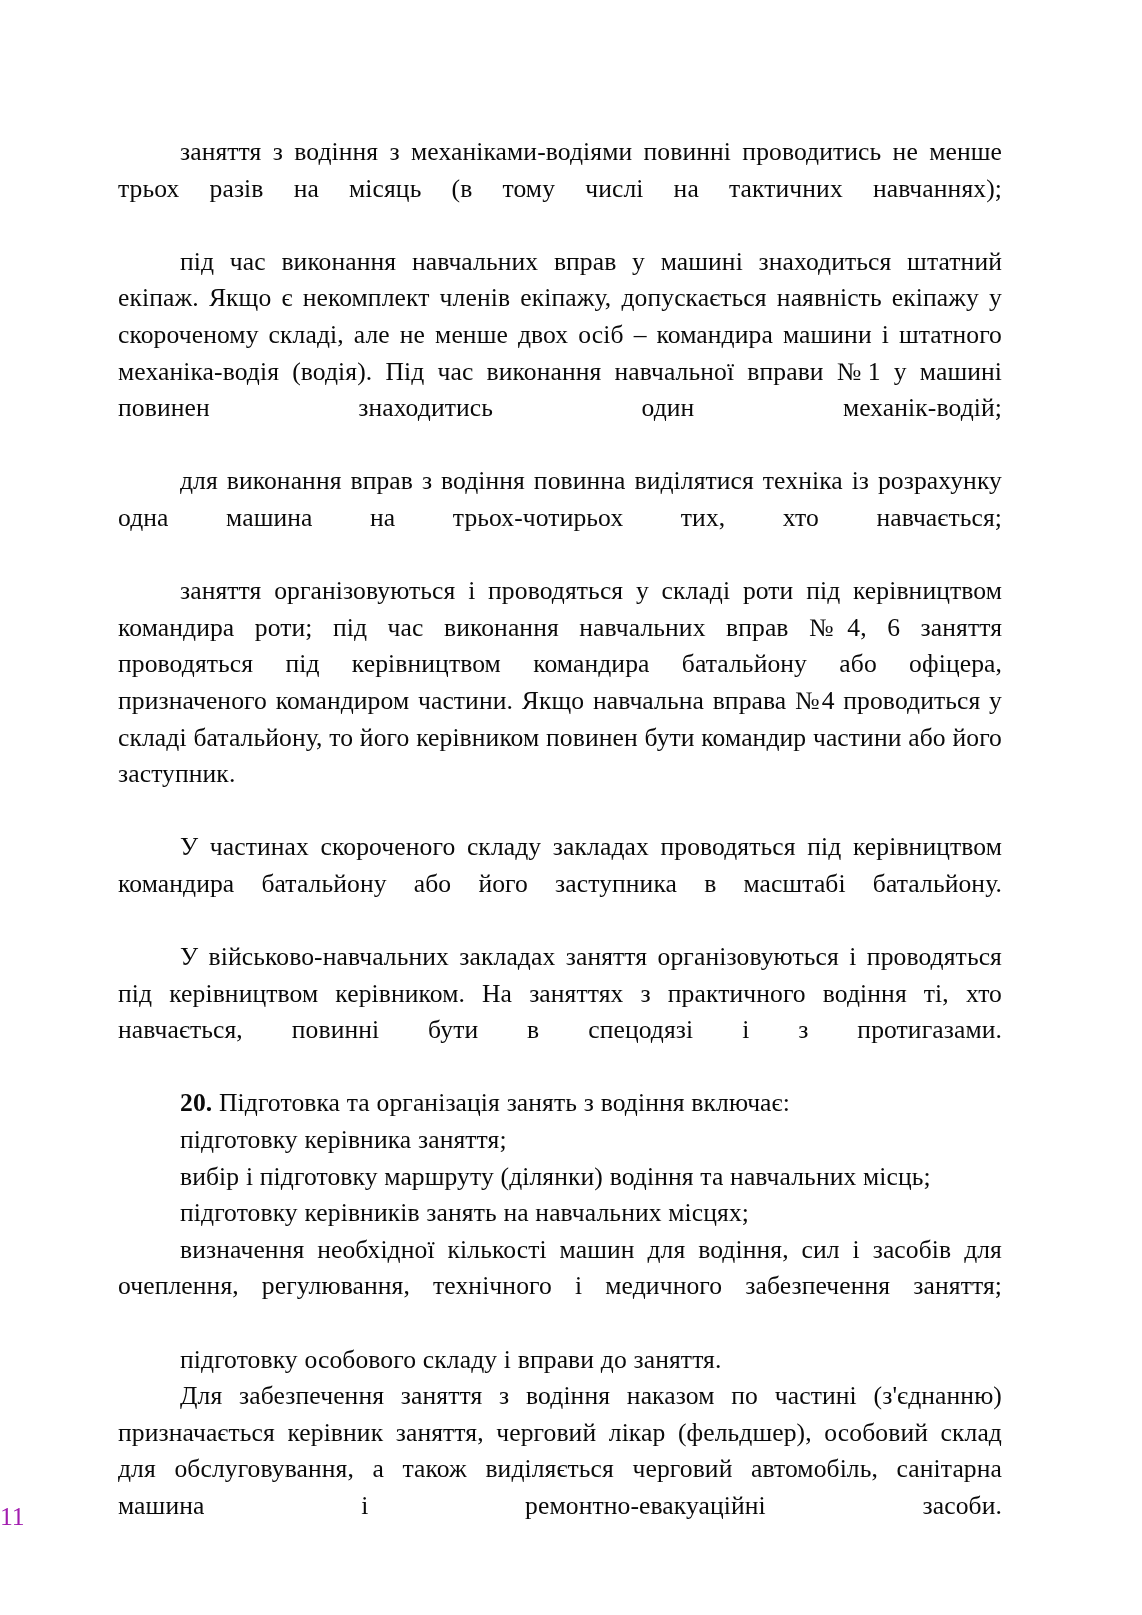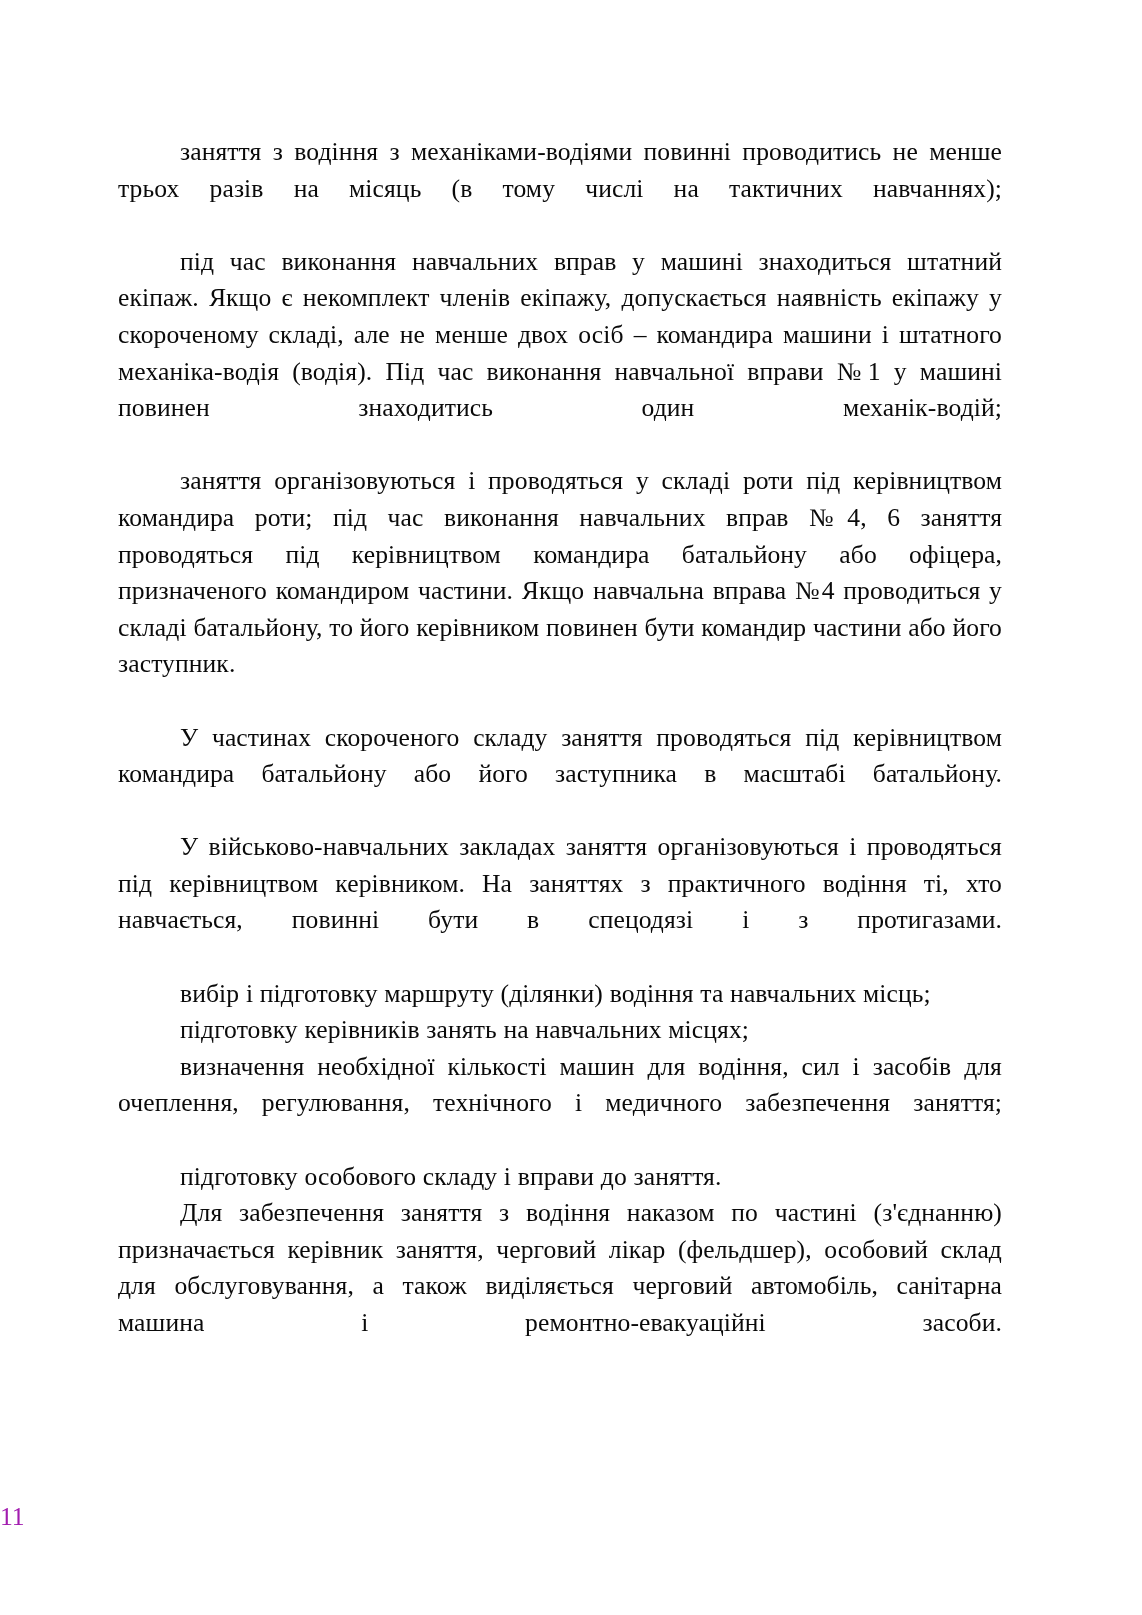--- a/index.html
+++ b/index.html
@@ -71,28 +71,31 @@
 
 <div class="page">
 
   <div class="text-block">
 
     <p class="para">заняття з водіння з механіками-водіями повинні проводитись не менше трьох разів на місяць (в тому числі на тактичних навчаннях);</p>
 
     <p class="para">під час виконання навчальних вправ у машині знаходиться штатний екіпаж. Якщо є некомплект членів екіпажу, допускається наявність екіпажу у скороченому складі, але не менше двох осіб – командира машини і штатного механіка-водія (водія). Під час виконання навчальної вправи №1 у машині повинен знаходитись один механік-водій;</p>
 
 
+    <p class="para">для виконання вправ з водіння повинна виділятися техніка із розрахунку одна машина на трьох-чотирьох тих, хто навчається;</p>
 
     <p class="para">заняття організовуються і проводяться у складі роти під керівництвом командира роти; під час виконання навчальних вправ №4, 6 заняття проводяться під керівництвом командира батальйону або офіцера, призначеного командиром частини. Якщо навчальна вправа №4 проводиться у складі батальйону, то його керівником повинен бути командир частини або його заступник.</p>
 
-    <p class="para">У частинах скороченого складу заняття проводяться під керівництвом командира батальйону або його заступника в масштабі батальйону.</p>
+    <p class="para">У частинах скороченого складу закладах проводяться під керівництвом командира батальйону або його заступника в масштабі батальйону.</p>
 
     <p class="para">У військово-навчальних закладах заняття організовуються і проводяться під керівництвом керівником. На заняттях з практичного водіння ті, хто навчається, повинні бути в спецодязі і з протигазами.</p>
 
+    <p class="para short"><b class="lead">20.</b><span> Підготовка та організація занять з водіння включає:</span></p>
 
+    <p class="para short">підготовку керівника заняття;</p>
 
     <p class="para short">вибір і підготовку маршруту (ділянки) водіння та навчальних місць;</p>
 
     <p class="para short">підготовку керівників занять на навчальних місцях;</p>
 
     <p class="para">визначення необхідної кількості машин для водіння, сил і засобів для очеплення, регулювання, технічного і медичного забезпечення заняття;</p>
 
     <p class="para short">підготовку особового складу і вправи до заняття.</p>
 
     <p class="para">Для забезпечення заняття з водіння наказом по частині (з'єднанню) призначається керівник заняття, черговий лікар (фельдшер), особовий склад для обслуговування, а також виділяється черговий автомобіль, санітарна машина і ремонтно-евакуаційні засоби.</p>

